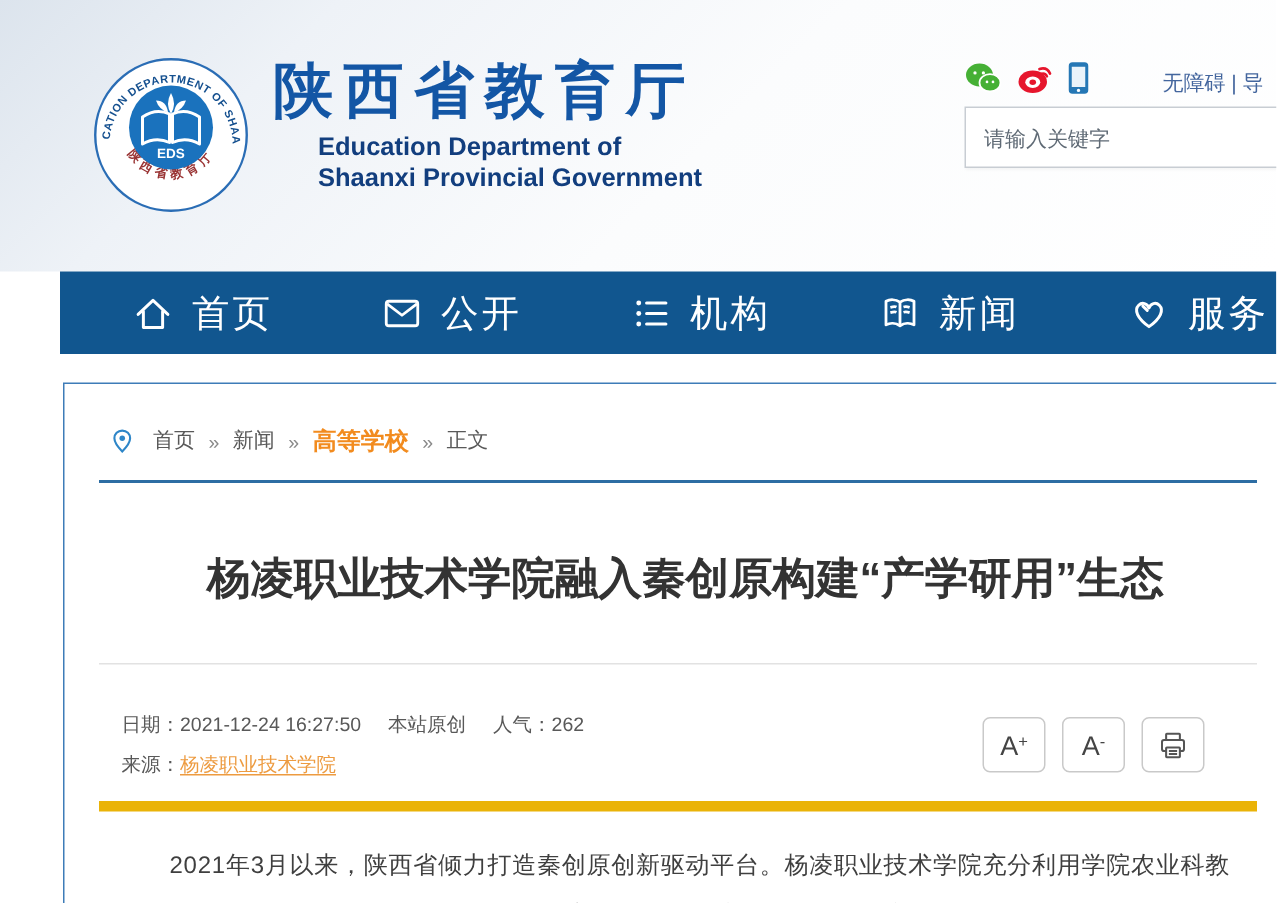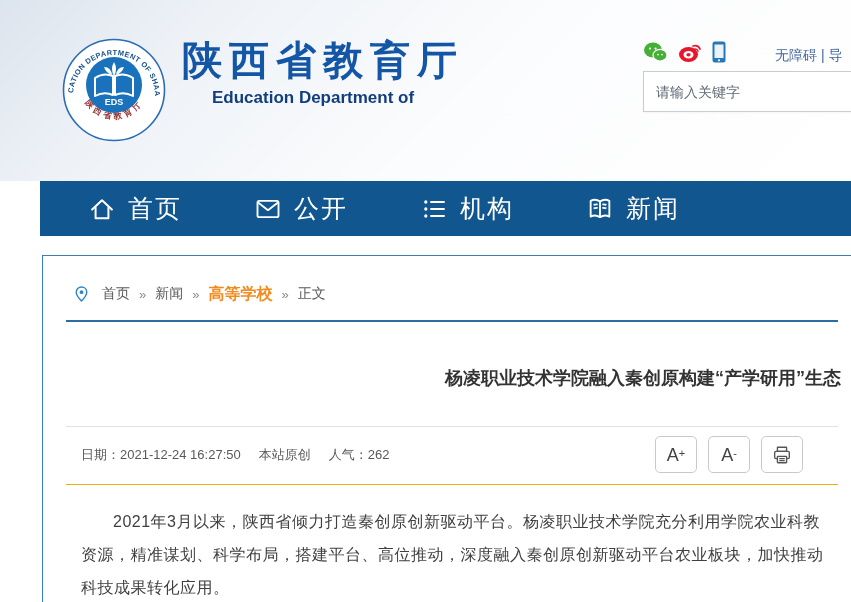--- a/index.html
+++ b/index.html
@@ -35,24 +35,24 @@
   
   .card{position:absolute;left:42px;top:255px;width:830px;height:420px;background:#fff;
         border:1px solid #3e7cb8;box-sizing:border-box;}
   .bc-row{display:flex;align-items:center;gap:12px;margin:27px 24px 0 30px;}
   .bc-items{display:flex;align-items:center;gap:9px;font-size:14px;color:#595959;}
   .bc-link{cursor:pointer;}
   .bc-cat{color:#f28b1e;font-weight:bold;font-size:16px;cursor:pointer;}
   .bc-sep{color:#8a8a8a;font-size:13px;}
   .bc-divider{margin:15px 33px 0 23px;border-bottom:2px solid #2d6da3;}
 
-  .title{text-align:right;font-size:18px;font-weight:bold;color:#333;margin:44px 30px 36px;}
-
-  .meta-wrap{margin:0 33px 0 23px;border-top:1px solid #e2e2e2;border-bottom:1px solid #eab308;
-             padding:9px 0 11px;display:flex;justify-content:space-between;align-items:center;}
+  .title{text-align:center;font-size:29px;font-weight:bold;color:#333;margin:44px 30px 36px;}
+
+  .meta-wrap{margin:0 33px 0 23px;border-top:1px solid #e2e2e2;border-bottom:7px solid #eab308;
+             padding:26px 0 11px;display:flex;justify-content:space-between;align-items:center;}
   .meta-left{padding-left:15px;font-size:13px;color:#595959;line-height:27px;}
   .meta-left .sp{margin-right:18px;}
   .source-link{color:#ed9b40;text-decoration:underline;text-underline-offset:2px;cursor:pointer;}
   .meta-tools{display:flex;gap:11px;margin-right:35px;}
   .tool-btn{width:42px;height:37px;border:1px solid #c9c9c9;border-radius:5px;background:#fff;
             font-size:18px;color:#444;display:flex;align-items:flex-end;justify-content:center;
             padding-bottom:6px;box-sizing:border-box;cursor:pointer;font-family:"Liberation Sans",sans-serif;}
   .tool-btn sup{font-size:11px;line-height:10px;transform:translateY(-8px);}
   .tool-btn.print{align-items:center;padding-bottom:0;}
 
@@ -86,20 +86,21 @@
         <path d="M50 37 Q44 35 42 29 Q49 29 50 37 Z" fill="#fff"></path>
         <path d="M54 37 Q60 35 62 29 Q55 29 54 37 Z" fill="#fff"></path>
         <text x="52" y="67" text-anchor="middle" font-size="9" fill="#fff" font-weight="bold">EDS</text>
       </svg>
     </div>
 
     <div class="site-name">
       <h1 class="site-title">陕西省教育厅</h1>
       <div class="site-sub">
         <div>Education Department of</div>
+        <div>Shaanxi Provincial Government</div>
       </div>
     </div>
 
     <div class="social">
       <svg width="25" height="24" viewBox="0 0 25 24">
         <ellipse cx="10" cy="10" rx="9" ry="7.6" fill="#45b035"></ellipse>
         <ellipse cx="17" cy="15.2" rx="7" ry="5.8" fill="#45b035" stroke="#fff" stroke-width="1.2"></ellipse>
         <circle cx="7" cy="8.6" r="1.1" fill="#fff"></circle>
           <circle cx="12.6" cy="8.6" r="1.1" fill="#fff"></circle>
         <circle cx="15" cy="14.6" r="0.9" fill="#fff"></circle>
@@ -151,20 +152,27 @@
       <span>机构</span>
     </div>
     <div class="nav-item">
       <svg width="28" height="28" viewBox="0 0 24 24" fill="none" stroke="#fff" stroke-width="1.6">
         <path d="M12 5.5 C9.5 3.8 6.2 3.8 4 5 V18.5 C6.2 17.3 9.5 17.3 12 19 C14.5 17.3 17.8 17.3 20 18.5 V5 C17.8 3.8 14.5 3.8 12 5.5 Z" stroke-linejoin="round"></path>
         <path d="M12 5.5 V19"></path>
         <path d="M6.5 8.5 Q9 7.8 10 8.3 M6.5 11.5 Q9 10.8 10 11.3 M14 8.3 Q15.5 7.8 17.5 8.5 M14 11.3 Q15.5 10.8 17.5 11.5"></path>
       </svg>
       <span>新闻</span>
     </div>
+    <div class="nav-item">
+      <svg width="28" height="28" viewBox="0 0 24 24" fill="none" stroke="#fff" stroke-width="1.7">
+        <path d="M12 19.5 C5.2 14.6 3.4 10 6.1 7.3 C8.2 5.2 11 6.3 12 8.8 C13 6.3 15.8 5.2 17.9 7.3 C20.6 10 18.8 14.6 12 19.5 Z" stroke-linejoin="round"></path>
+        <path d="M8.5 7.8 L11 10.2" stroke-linecap="round"></path>
+      </svg>
+      <span>服务</span>
+    </div>
   </div>
 
   <div class="card">
 
     <div class="bc-row">
       <svg width="17" height="22" viewBox="0 0 24 24">
         <path d="M12 2.2 C7.7 2.2 4.6 5.4 4.6 9.4 C4.6 14.3 12 21.8 12 21.8 C12 21.8 19.4 14.3 19.4 9.4 C19.4 5.4 16.3 2.2 12 2.2 Z" fill="none" stroke="#2e86c8" stroke-width="2"></path>
         <circle cx="12" cy="9.4" r="2.6" fill="#2e86c8"></circle>
       </svg>
       <div class="bc-items">
@@ -179,20 +187,23 @@
     </div>
 
     <div class="bc-divider"></div>
 
     <h2 class="title">杨凌职业技术学院融入秦创原构建“产学研用”生态</h2>
 
     <div class="meta-wrap">
       <div class="meta-left">
         <div>
           <span>日期：</span><span class="sp">2021-12-24 16:27:50</span><span class="sp">本站原创</span><span>人气：</span><span>262</span>
+        </div>
+        <div>
+          <span>来源：</span><span class="source-link">杨凌职业技术学院</span>
         </div>
       </div>
       <div class="meta-tools">
         <button class="tool-btn">
             <span>A</span>
             <sup>+</sup>
           </button>
         <button class="tool-btn">
             <span>A</span>
             <sup>-</sup>

